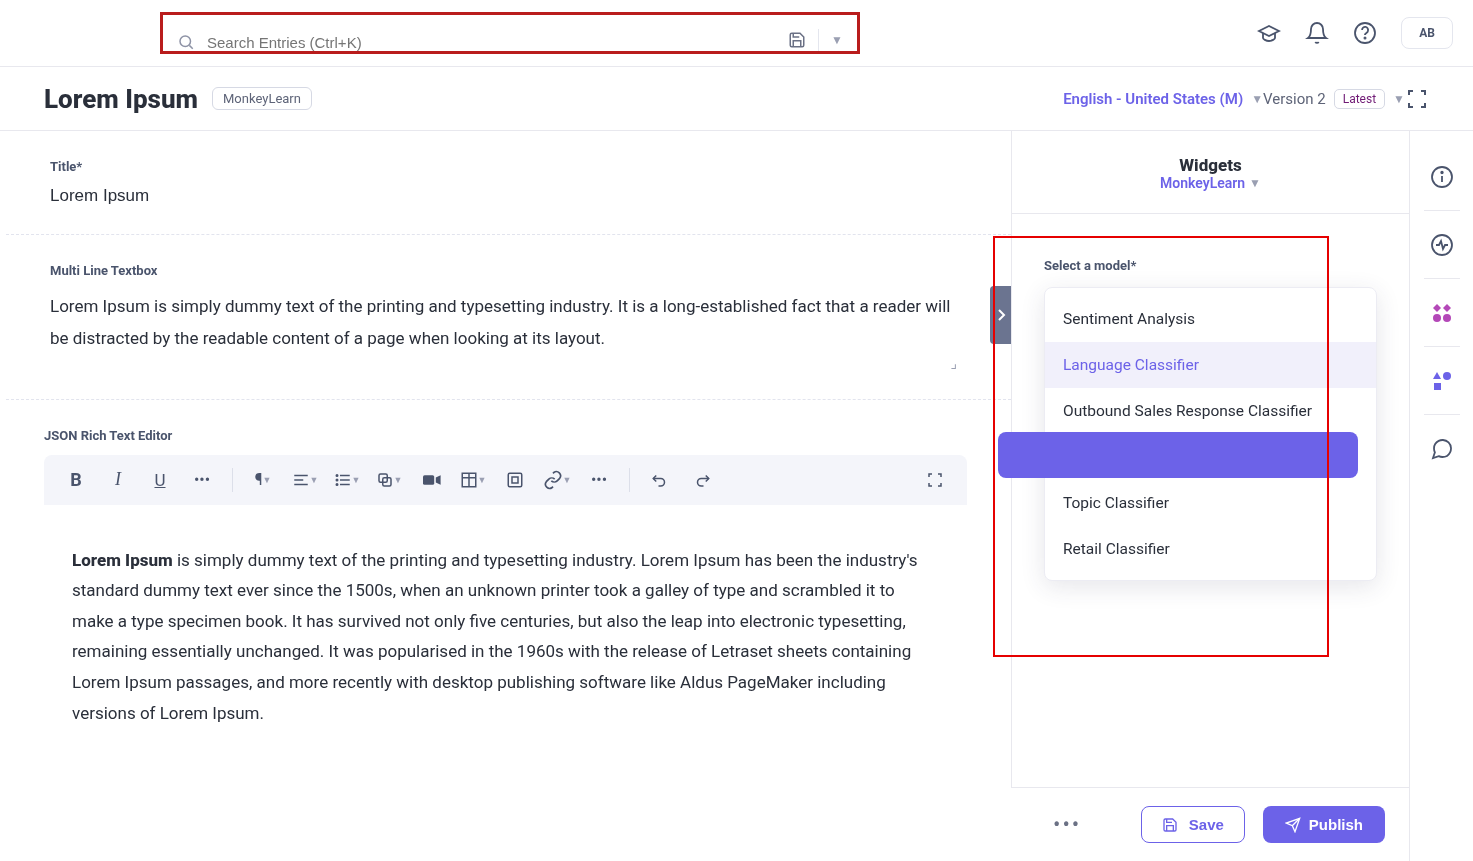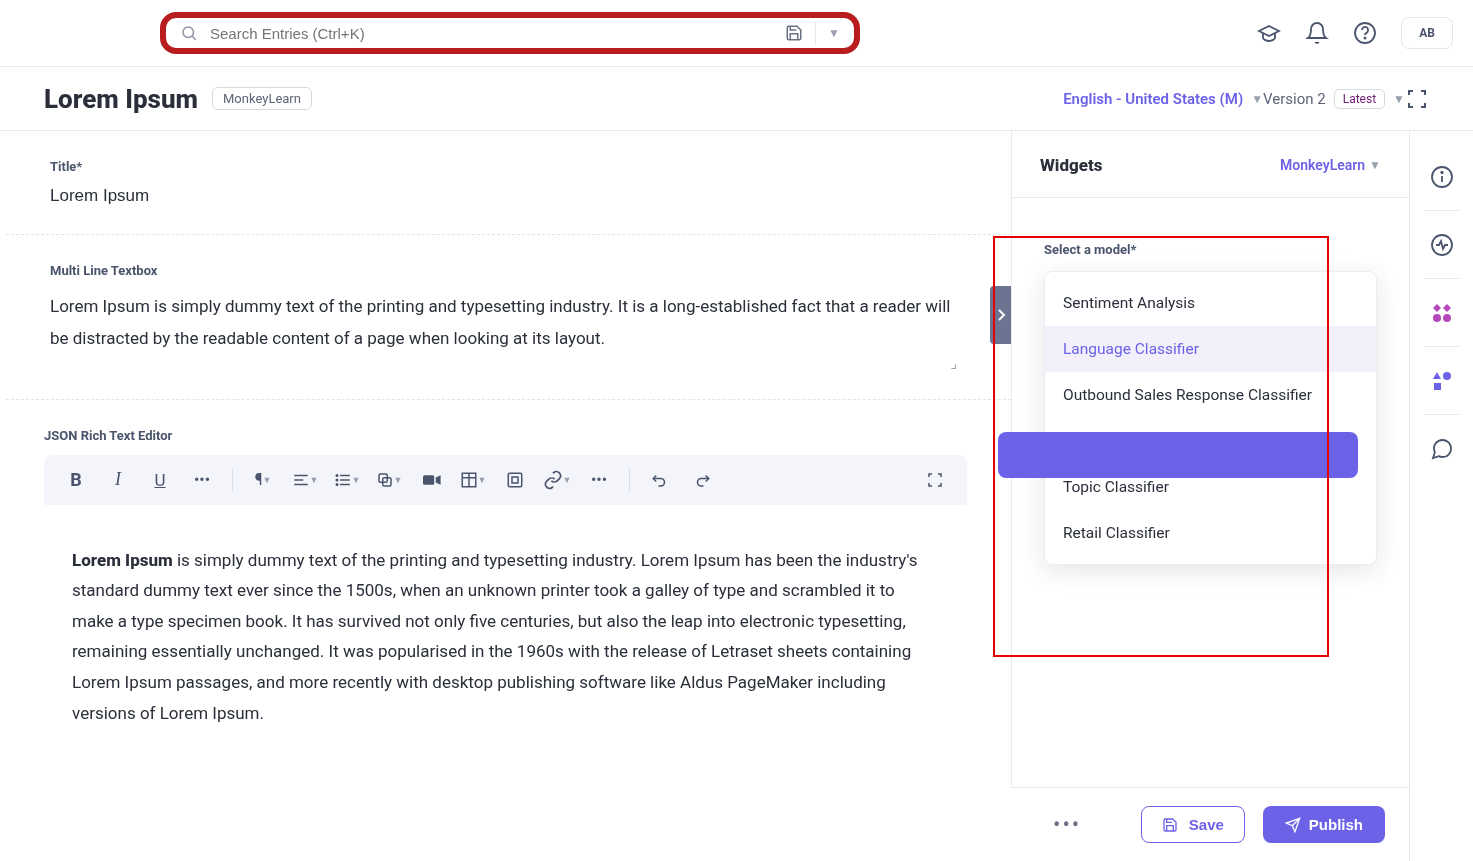--- a/index.html
+++ b/index.html
@@ -1,18 +1,18 @@
 <!DOCTYPE html>
 <html><head>
 <meta charset="utf-8">
 <style>
   * { box-sizing: border-box; margin: 0; padding: 0; }
   body { font-family: -apple-system, BlinkMacSystemFont, "Segoe UI", Roboto, Helvetica, Arial, sans-serif; background: #fff; color: #222; width: 1473px; height: 861px; overflow: hidden; position: relative; }
   .topbar { height: 67px; border-bottom: 1px solid #e8e8ee; display: flex; align-items: center; padding: 0 20px; gap: 14px; }
-  .search-wrap { margin-left: 140px; display: flex; align-items: center; height: 42px; width: 700px; border: 6px solid #b91c1c; border-radius: 16px; padding: 0 14px; gap: 12px; }
+  .search-wrap { margin-left: 140px; display: flex; align-items: flex-end; height: 42px; width: 700px; border: 3px solid #b91c1c; border-radius: 0; padding: 0 14px; gap: 12px; }
   .search-wrap .sicon { color: #8e93a6; }
   .search-wrap input { border: none; outline: none; flex: 1; font-size: 15px; color: #6b7185; background: transparent; }
   .search-right { margin-left: auto; display: flex; align-items: center; gap: 10px; color: #6b7185; }
   .search-right .divider { width: 1px; height: 22px; background: #e4e6ee; margin: 0 2px; }
   .topbar-right { margin-left: auto; display: flex; align-items: center; gap: 24px; }
   .topbar-right .ticon { color: #4a546c; }
   .avatar-badge { width: 52px; height: 32px; border-radius: 8px; border: 1px solid #e4e6ee; display: flex; align-items: center; justify-content: center; font-size: 12px; font-weight: 700; color: #4a546c; }
   .titlebar { height: 64px; border-bottom: 1px solid #e8e8ee; display: flex; align-items: center; padding: 0 44px; }
   .page-title { font-size: 26px; font-weight: 800; color: #2a2f3a; }
   .tag { margin-left: 14px; border: 1px solid #d6d9e4; border-radius: 6px; padding: 3px 10px; font-size: 13px; color: #5e6478; }
@@ -31,21 +31,21 @@
   .resize-handle { text-align: right; color: #9a9fb2; font-size: 14px; padding-right: 10px; }
   .rte-block { padding: 28px 44px; }
   .rte-toolbar { background: #f4f5fa; border-radius: 8px 8px 0 0; display: flex; align-items: center; gap: 6px; padding: 10px 14px; }
   .tb-btn { width: 36px; height: 30px; display: flex; align-items: center; justify-content: center; color: #4a546c; border-radius: 4px; }
   .tb-sep { width: 1px; height: 24px; background: #dcdfe9; margin: 0 6px; }
   .tb-spacer { flex: 1; }
   .rte-content { padding: 40px 28px 28px; font-size: 17px; line-height: 1.8; color: #2a2f3a; }
   .rte-content .bold { font-weight: 800; }
   .collapse-tab { position: absolute; top: 155px; right: -1px; width: 22px; height: 58px; background: #6b7490; border-radius: 4px 0 0 4px; display: flex; align-items: center; justify-content: center; color: #fff; z-index: 5; }
   .side-panel { width: 398px; border-left: 1px solid #e8e8ee; position: relative; padding: 0; }
-  .side-header { display: flex; align-items: center; justify-content: space-between; padding: 24px 28px 8px; }
+  .side-header { display: flex; align-items: center; justify-content: space-between; padding: 24px 28px 8px; flex-direction: column; }
   .side-title { font-size: 17px; font-weight: 800; color: #2a2f3a; }
   .side-widget-sel { color: #6c62e8; font-size: 14px; font-weight: 600; display: flex; align-items: center; gap: 4px; }
   .side-hr { height: 1px; background: #e8e8ee; margin: 14px 0 0; }
   .highlight-box { position: absolute; top: 236px; left: 993px; width: 336px; height: 421px; border: 2px solid #e60000; z-index: 30; pointer-events: none; }
   .model-card { margin: 30px 16px 0; padding: 14px 16px 0; }
   .model-label { font-size: 13px; font-weight: 700; color: #4a546c; margin-bottom: 14px; }
   .model-input-row { display: flex; align-items: center; justify-content: space-between; padding: 6px 4px 18px; border-bottom: 1px solid transparent; }
   .model-input { color: #6c62e8; font-size: 16px; border-left: 1px solid #6c62e8; padding-left: 1px; }
   .model-dropdown { margin-top: 4px; background: #fff; border: 1px solid #ececf3; border-radius: 8px; box-shadow: 0 6px 24px rgba(50,50,80,0.12); padding: 8px 0; }
   .model-opt { padding: 14px 18px; font-size: 15.5px; color: #2a2f3a; }

